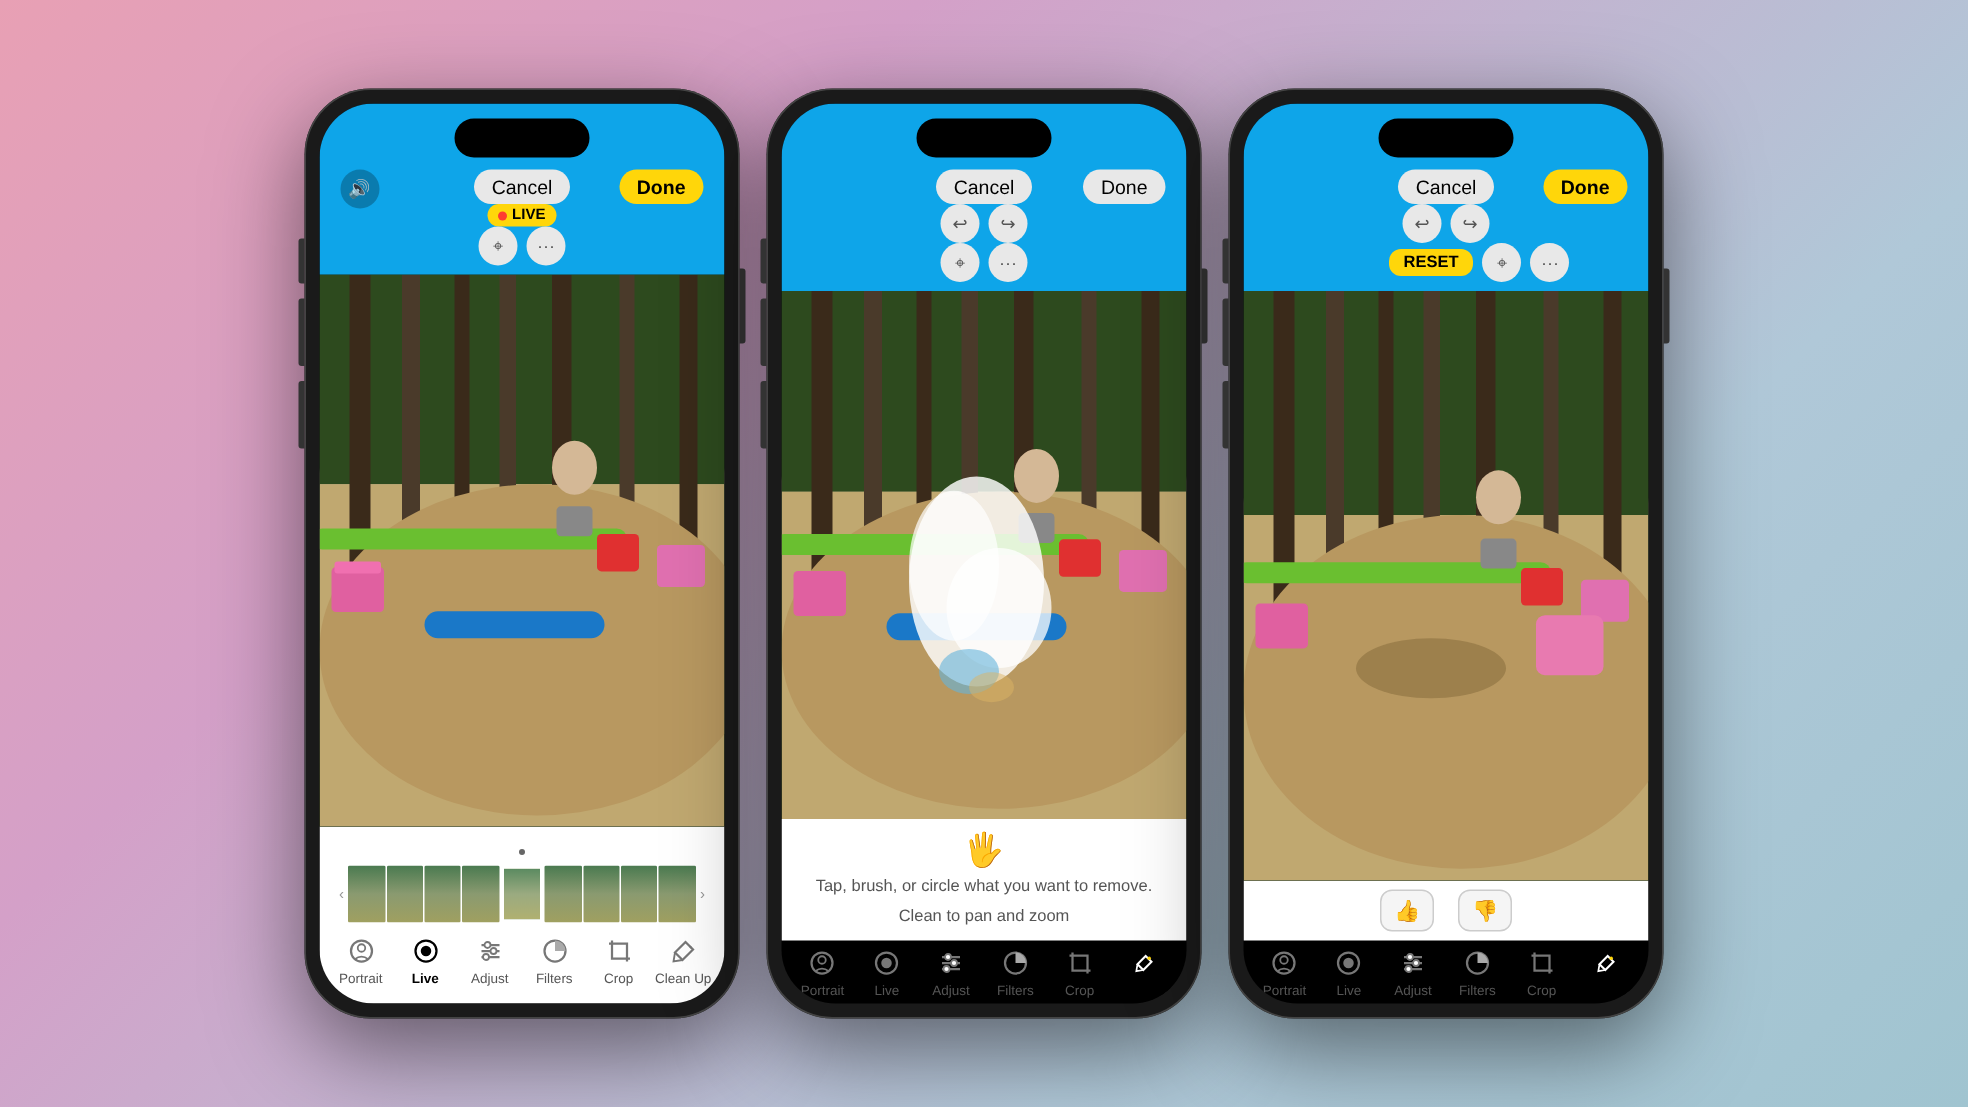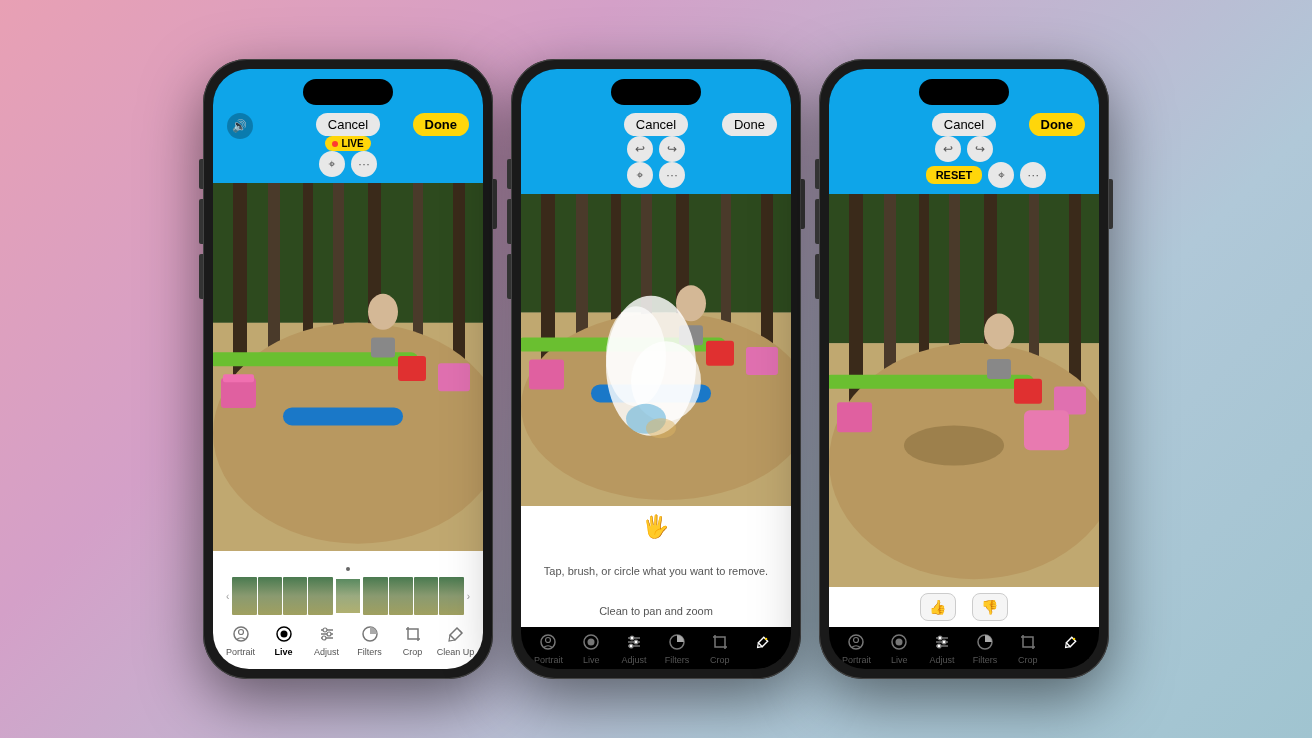--- a/index.html
+++ b/index.html
@@ -268,21 +268,20 @@
     .instruction-icon {
       font-size: 22px;
       color: #888;
     }
 
     .instruction-text {
       font-size: 11px;
       color: #555;
       text-align: center;
       line-height: 1.4;
-      margin-top: 20px;
     }
 
     
     .feedback-area {
       display: flex;
       justify-content: center;
       gap: 16px;
       padding: 6px;
       background: #fff;
     }

